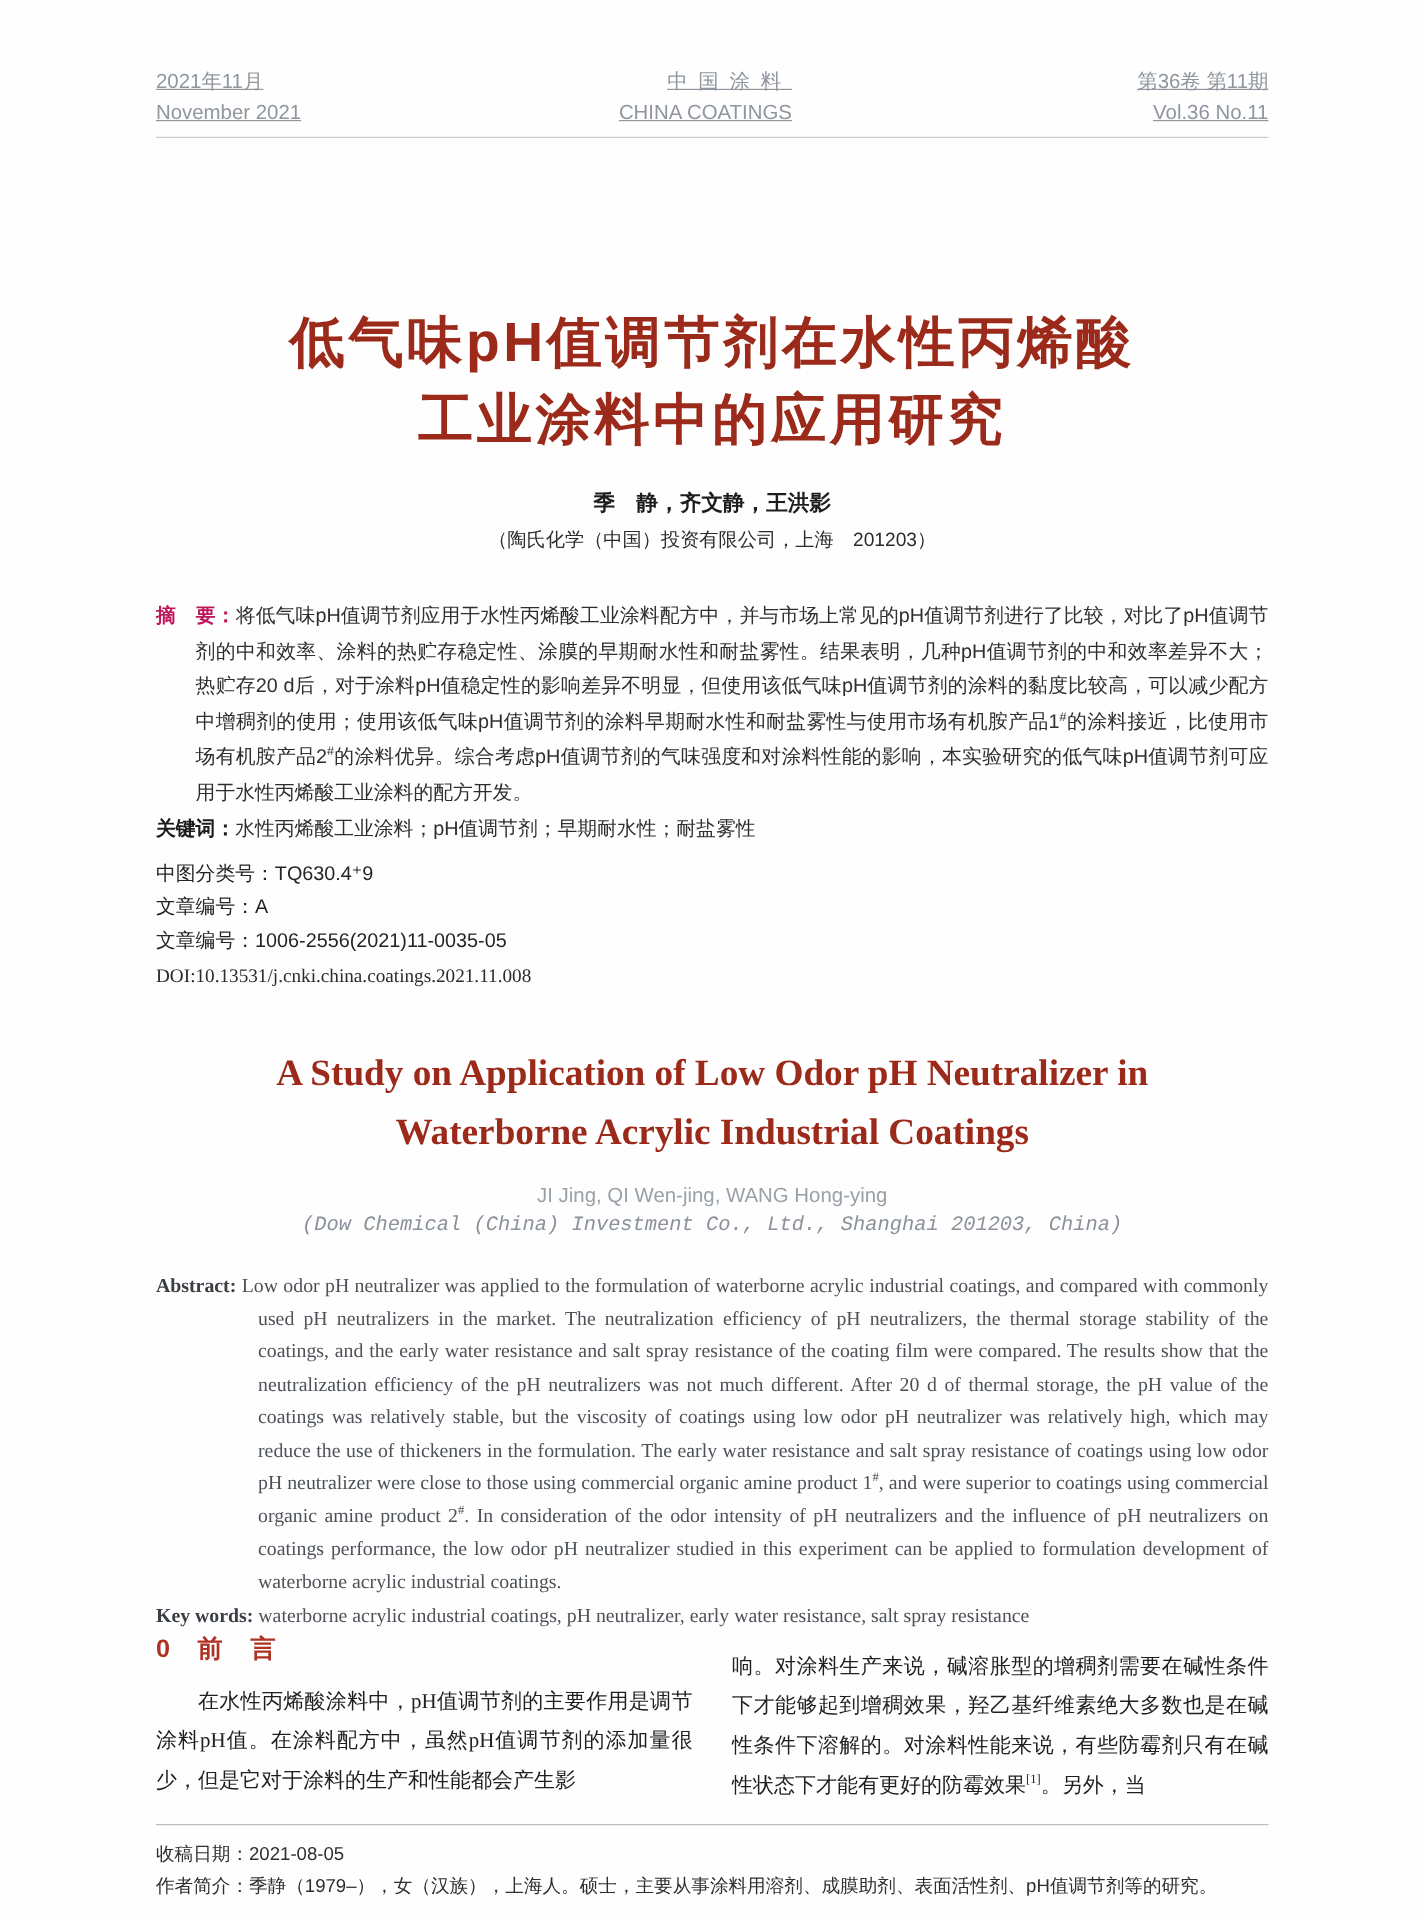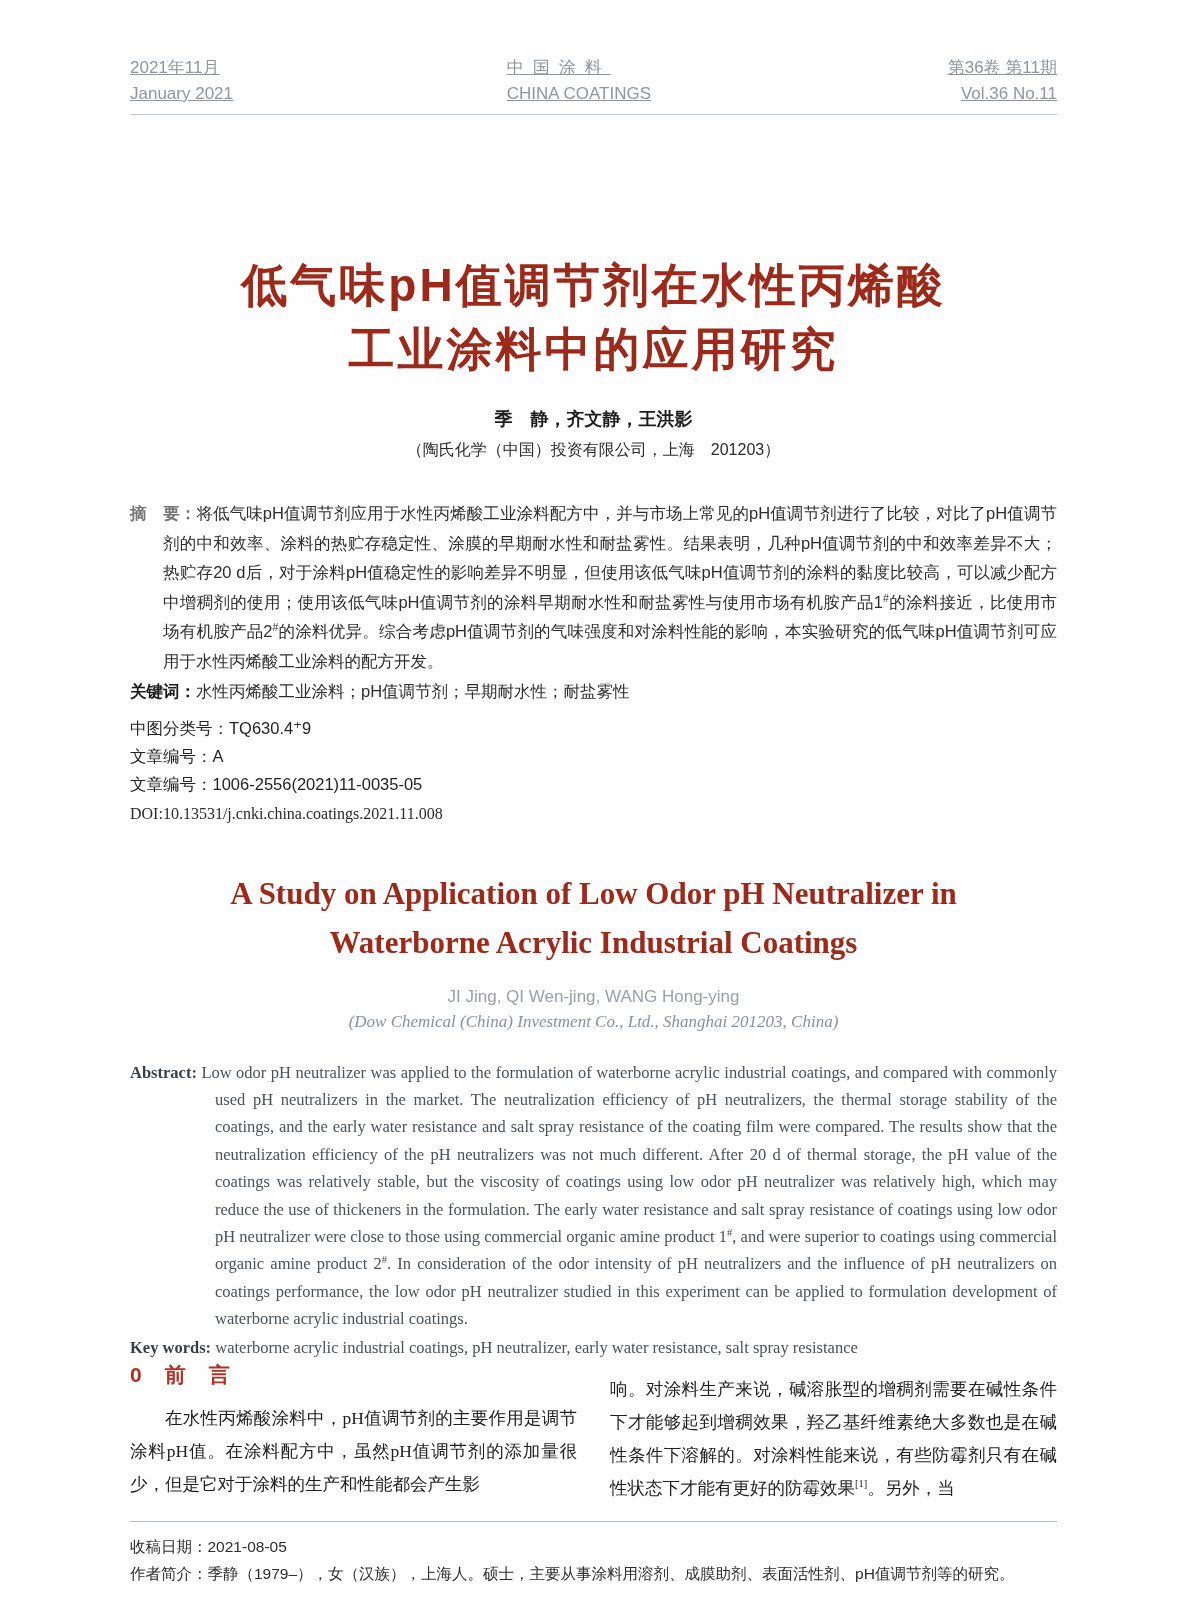--- a/index.html
+++ b/index.html
@@ -18,51 +18,51 @@
     font-family:"Liberation Sans","DejaVu Sans",sans-serif;color:#2a2a2a;
   }
   .content{padding:0 130px;}
   
   .jheader{
     margin-top:55px;display:flex;justify-content:space-between;align-items:flex-end;
     border-bottom:1.5px solid #c6ccd2;padding-bottom:7px;
     color:var(--header_gray);font-size:17px;line-height:26px;text-decoration:underline;
   }
   .jheader .cell{white-space:nowrap;}
-  .jheader .c{text-align:left;}
+  .jheader .c{text-align:right;}
   .jheader .c .cn{letter-spacing:9px;}
   .jheader .r{text-align:right;margin-left:23px;}
   
   .title-cn{
     margin-top:138px;text-align:center;color:var(--title_red);
     font-weight:bold;font-size:46px;line-height:64px;letter-spacing:3px;
   }
   .authors-cn{margin-top:26px;text-align:center;font-size:18px;font-weight:bold;color:#1d1d1d;}
   .affil-cn{margin-top:9px;text-align:center;font-size:16px;color:#2c2c2c;}
   
   .abstract-cn{
     margin-top:38px;font-size:16.5px;line-height:29.5px;text-align:justify;color:#2e2e2e;
     padding-left:33px;text-indent:-33px;
   }
-  .abstract-cn .lbl{font-weight:bold;color:#737373;}
+  .abstract-cn .lbl{font-weight:bold;color:#be185d;}
   .keywords-cn{margin-top:1px;font-size:16.5px;line-height:29.5px;color:#2e2e2e;}
   .keywords-cn .lbl{font-weight:bold;color:#1b1b1b;margin-top:20px;}
   
   .meta-row{margin-top:7px;display:flex;justify-content:space-between;font-size:16.5px;line-height:28px;color:#242424;flex-direction:column;}
   .doi{margin-top:7px;font-family:"Liberation Serif","DejaVu Serif",serif;font-size:16px;color:#2b2b2b;}
   
   .title-en{
     margin-top:46px;text-align:center;color:var(--title_red);
     font-family:"Liberation Serif","DejaVu Serif",serif;font-weight:bold;
     font-size:31px;line-height:49px;
   }
   .authors-en{margin-top:20px;text-align:center;font-size:17px;color:#99a0a8;}
   .affil-en{
     margin-top:5px;text-align:center;font-size:17px;color:#8b919a;
-    font-family:Liberation Serif, serif;font-style:italic;
+    font-family:Liberation Mono, monospace;font-style:italic;
   }
   
   .abstract-en{
     margin-top:27px;font-family:"Liberation Serif","DejaVu Serif",serif;
     font-size:16.5px;line-height:27.4px;text-align:justify;color:#4d5258;
     padding-left:85px;text-indent:-85px;
   }
   .abstract-en .lbl{font-weight:bold;color:#3a3f45;}
   .keywords-en{
     margin-top:1px;font-family:"Liberation Serif","DejaVu Serif",serif;
@@ -88,21 +88,21 @@
 </style>
 </head>
 <body>
 
 <div class="page">
   <div class="content">
 
     <div class="jheader">
       <div class="cell l">
         <div>2021年11月</div>
-        <div>January 2021</div>
+        <div>November 2021</div>
       </div>
       <div class="cell c">
         <div class="cn">中国涂料</div>
         <div>CHINA COATINGS</div>
       </div>
       <div class="cell r">
         <div>第36卷 第11期</div>
         <div>Vol.36 No.11</div>
       </div>
     </div>

